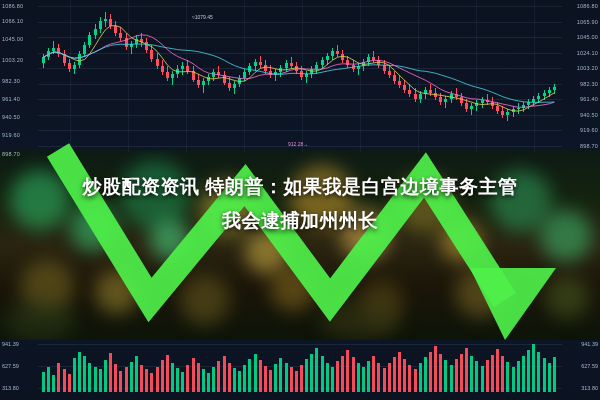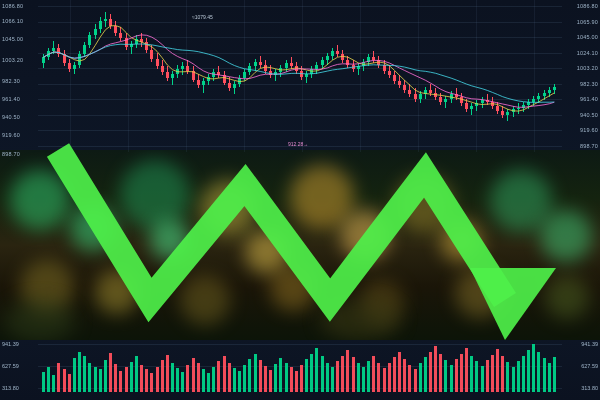--- a/index.html
+++ b/index.html
@@ -654,14 +654,19 @@
       </div>
   </div>
 
   <svg class="arrow-svg" viewBox="0 0 600 400">
     <g id="arrow-group" fill="none" stroke="#4ef04a" stroke-width="26" stroke-linejoin="miter" opacity="0.92">
       <polyline points="58,150 150,300 245,185 330,300 425,175 505,300"></polyline>
     </g>
     <polygon id="arrow-head" points="470,268 556,268 505,340" fill="#4ef04a" opacity="0.92"></polygon>
   </svg>
 
+  <div class="headline">
+    <span>炒股配资资讯</span>
+    <span>特朗普：如果我是白宫边境事务主管</span>
+    <span class="l2">我会逮捕加州州长</span>
+  </div>
 
 </div>
 
 </body></html>

